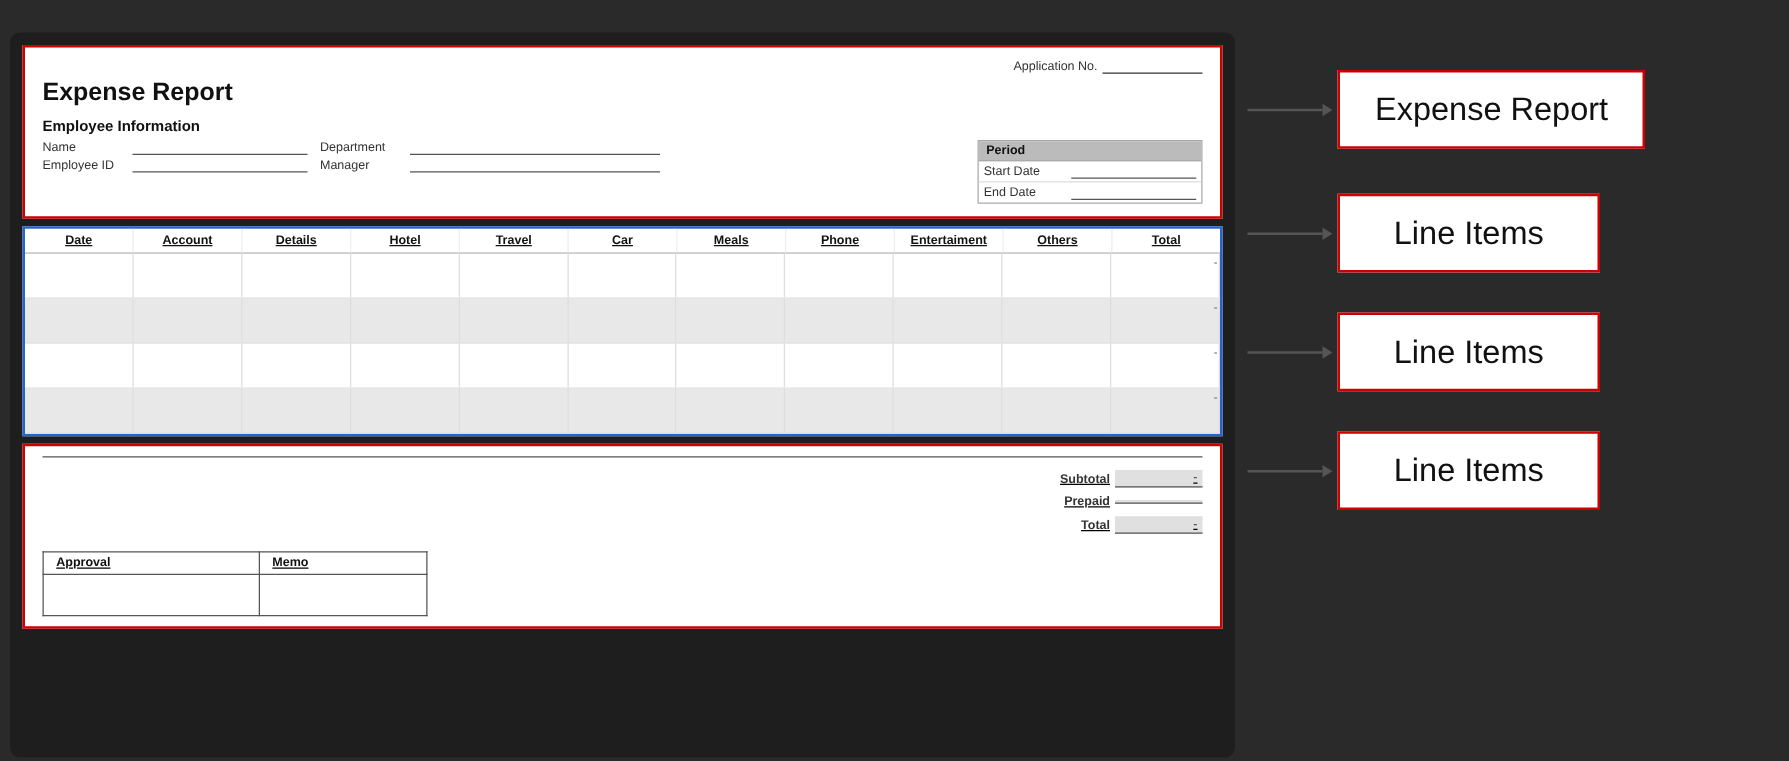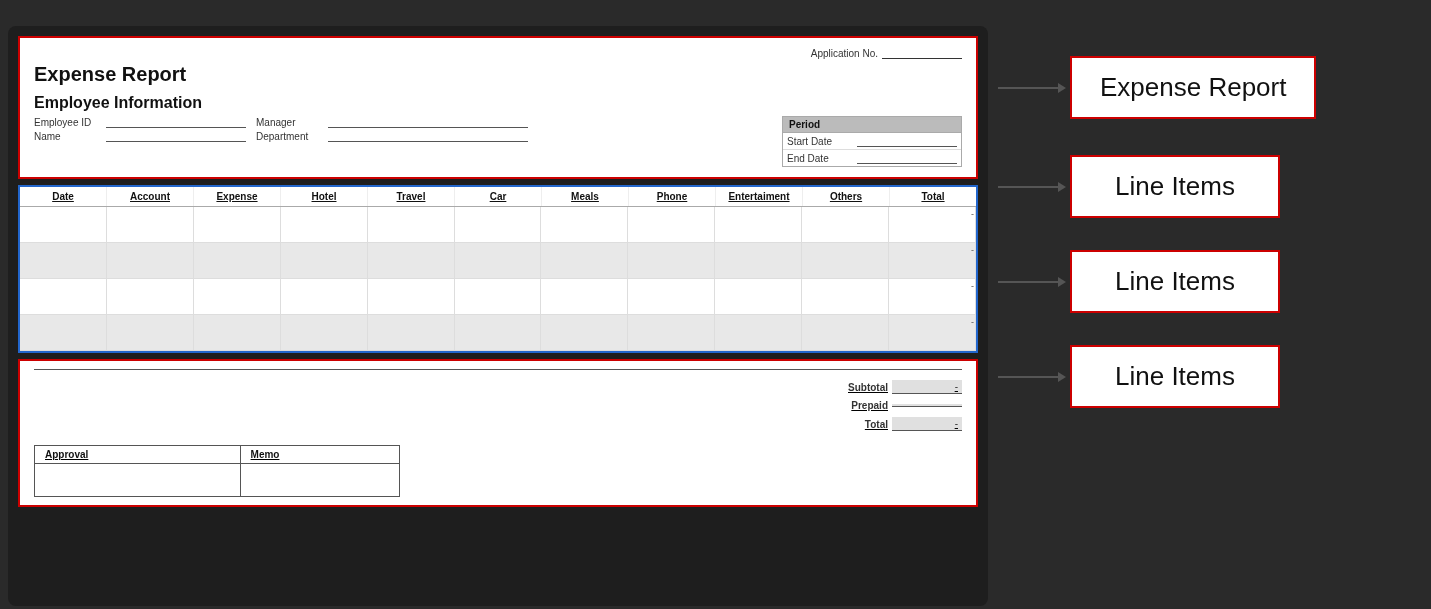--- a/index.html
+++ b/index.html
@@ -59,21 +59,21 @@
     }
 
     .expense-title {
       font-size: 20px;
       font-weight: bold;
       color: #111;
       margin-bottom: 8px;
     }
 
     .emp-info-label {
-      font-size: 16px;
+      font-size: 12px;
       font-weight: bold;
       color: #111;
       margin-bottom: 4px;
     }
 
     .emp-left {
       flex: 1;
     }
 
     .field-row {
@@ -185,21 +185,21 @@
       width: 70px;
       text-align: right;
       padding-right: 2px;
       background: #e0e0e0;
       font-size: 10px;
       padding: 1px 4px;
     }
 
     .approval-memo-table {
       border-collapse: collapse;
-      width: 366px;
+      width: 308px;
       margin-top: 8px;
     }
     .approval-memo-table th {
       border: 1px solid #555;
       padding: 3px 10px;
       font-size: 10px;
       font-weight: bold;
       text-align: left;
       color: #111;
     }
@@ -307,29 +307,29 @@
     <div class="header-section">
       <div class="app-no-row">
         <span class="label">Application No.</span>
         <span class="field-box"></span>
       </div>
       <div class="expense-title">Expense Report</div>
       <div class="emp-info-label">Employee Information</div>
       <div style="display:flex; flex-direction:row; align-items:flex-start;">
         <div class="emp-left">
           <div class="field-row">
+            <span class="field-label">Name</span>
+            <span class="field-underline"></span>
+            <span class="field-label" style="margin-left:10px;">Department</span>
+            <span class="field-underline-long"></span>
+          </div>
+          <div class="field-row">
             <span class="field-label">Employee ID</span>
             <span class="field-underline"></span>
             <span class="field-label" style="margin-left:10px;">Manager</span>
-            <span class="field-underline-long"></span>
-          </div>
-          <div class="field-row">
-            <span class="field-label">Name</span>
-            <span class="field-underline"></span>
-            <span class="field-label" style="margin-left:10px;">Department</span>
             <span class="field-underline-long"></span>
           </div>
         </div>
         <div class="period-section">
           <div class="period-title">Period</div>
           <div class="period-row">
             <span class="period-row-label">Start Date</span>
             <span class="period-row-field"></span>
           </div>
           <div class="period-row">
@@ -337,21 +337,21 @@
             <span class="period-row-field"></span>
           </div>
         </div>
       </div>
     </div>
 
     <div class="line-items-section">
       <div class="line-items-header-row" id="li-header-row">
       <div class="li-col">Date</div>
           <div class="li-col">Account</div>
-          <div class="li-col">Expense</div>
+          <div class="li-col">Details</div>
           <div class="li-col">Hotel</div>
           <div class="li-col">Travel</div>
           <div class="li-col">Car</div>
           <div class="li-col">Meals</div>
           <div class="li-col">Phone</div>
           <div class="li-col">Entertaiment</div>
           <div class="li-col">Others</div>
           <div class="li-col">Total</div>
         </div>
       <div id="li-rows-container">

